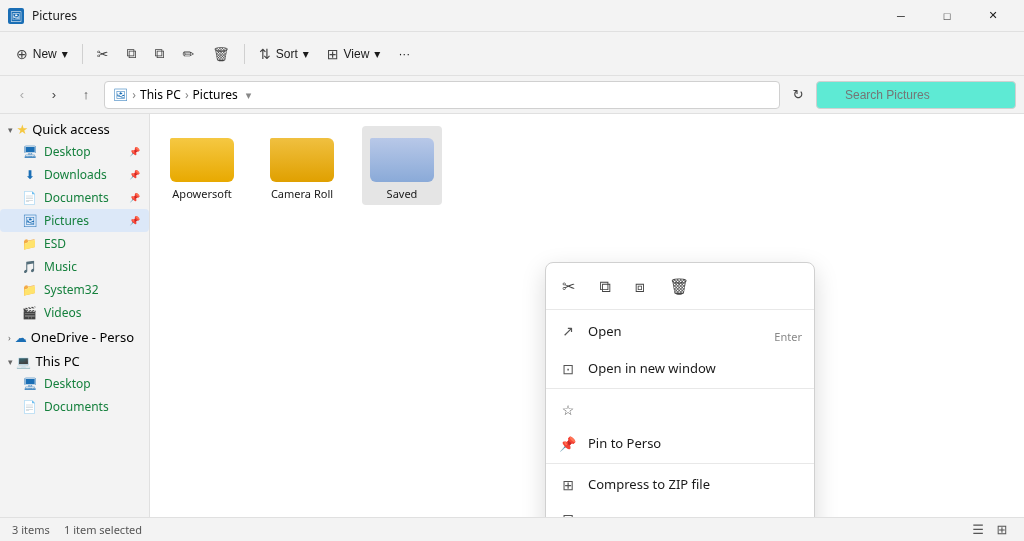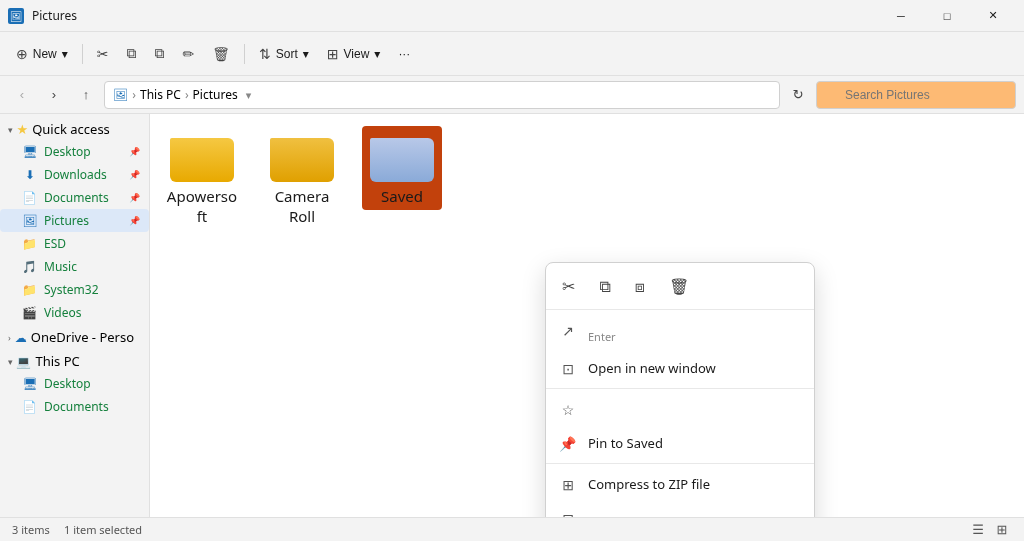--- a/index.html
+++ b/index.html
@@ -145,21 +145,21 @@
       justify-content: center;
       color: #444;
     }
     .search-box {
       height: 28px;
       width: 200px;
       border: 1px solid #d0d0d0;
       border-radius: 4px;
       padding: 0 8px 0 28px;
       font-size: 12px;
-      background: #fdba74;
+      background: #5eead4;
       position: relative;
     }
     .search-container {
       position: relative;
       width: 200px;
     }
     .search-icon-inner {
       position: absolute;
       left: 8px;
       top: 50%;
@@ -235,21 +235,21 @@
     }
     .folder-item {
       display: flex;
       flex-direction: column;
       align-items: center;
       width: 80px;
       padding: 4px;
       border-radius: 4px;
       cursor: pointer;
     }
-    .folder-item.selected { background: #c2410c; }
+    .folder-item.selected { background: #e5e5e5; }
     .folder-icon {
       width: 64px;
       height: 52px;
       position: relative;
     }
     .folder-body {
       width: 64px;
       height: 44px;
       background: linear-gradient(180deg, #f5c842 0%, #e8a900 100%);
       border-radius: 2px 6px 6px 6px;
@@ -259,21 +259,21 @@
     .folder-tab {
       width: 24px;
       height: 10px;
       background: #f5c842;
       border-radius: 4px 4px 0 0;
       position: absolute;
       top: 8px;
       left: 0;
     }
     .folder-name {
-      font-size: 15px;
+      font-size: 11px;
       text-align: center;
       color: #1a1a1a;
       margin-top: 4px;
       word-break: break-word;
     }
     .context-menu {
       position: absolute;
       top: 148px;
       left: 395px;
       width: 270px;
@@ -536,33 +536,34 @@
 
       <div class="ctx-toolbar">
         <span class="ctx-tool-icon">✂</span>
         <span class="ctx-tool-icon">⧉</span>
         <span class="ctx-tool-icon">⧈</span>
         <span class="ctx-tool-icon">🗑</span>
       </div>
 
       <div class="ctx-item">
         <span class="ctx-item-icon">↗</span>
+        <span class="ctx-item-label">Open</span>
         <span class="ctx-item-shortcut">Enter</span>
       </div>
       <div class="ctx-item">
         <span class="ctx-item-icon">⊡</span>
         <span class="ctx-item-label">Open in new window</span>
       </div>
       <div class="ctx-separator"></div>
       <div class="ctx-item">
         <span class="ctx-item-icon">☆</span>
       </div>
       <div class="ctx-item">
         <span class="ctx-item-icon">📌</span>
-        <span class="ctx-item-label">Pin to Saved</span>
+        <span class="ctx-item-label">Pin to Perso</span>
       </div>
       <div class="ctx-separator"></div>
       <div class="ctx-item">
         <span class="ctx-item-icon">⊞</span>
         <span class="ctx-item-label">Compress to ZIP file</span>
       </div>
       <div class="ctx-item">
         <span class="ctx-item-icon">⊟</span>
       </div>
 

